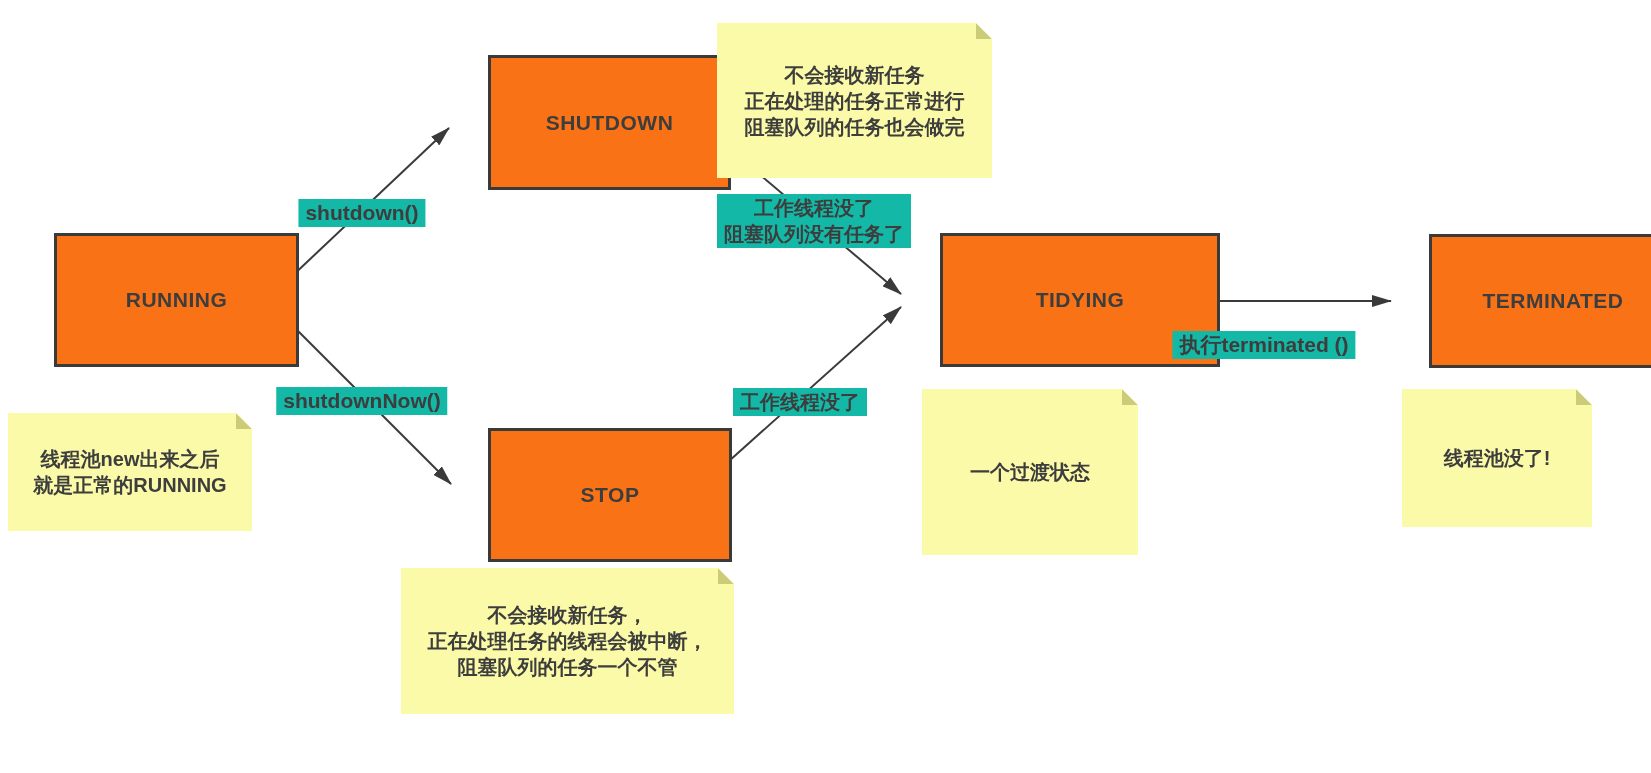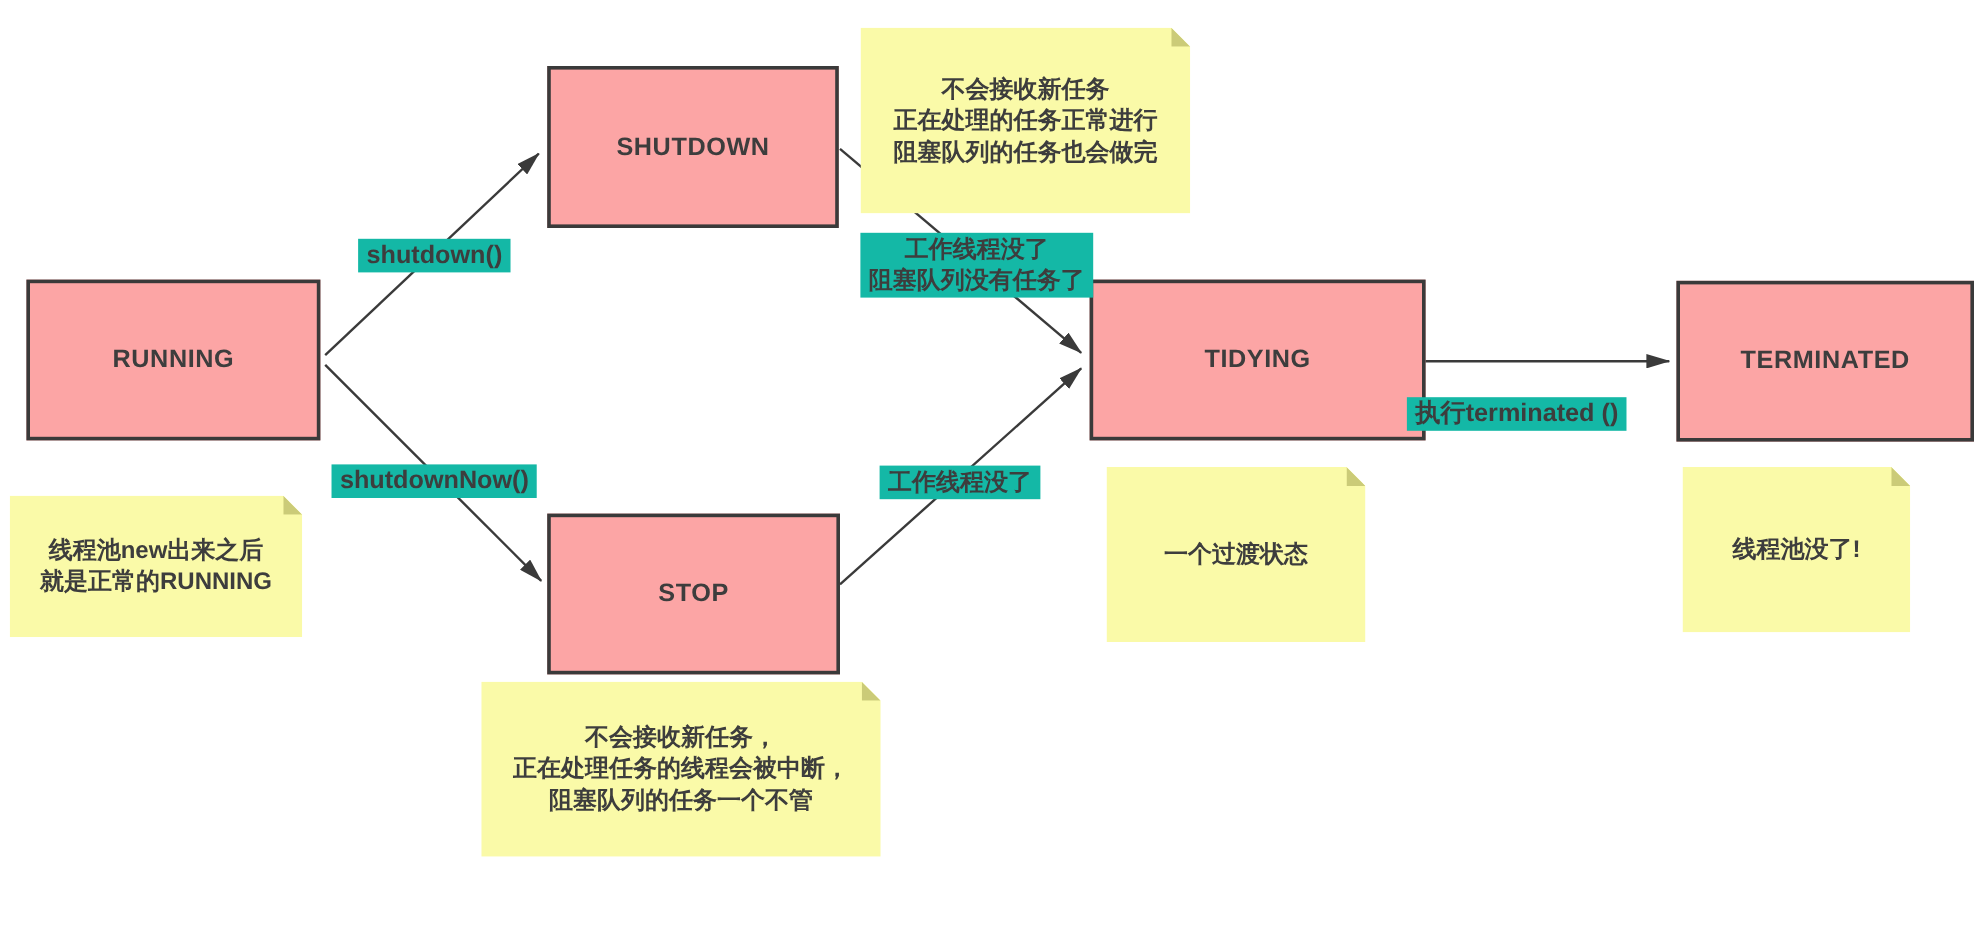--- a/index.html
+++ b/index.html
@@ -13,29 +13,30 @@
     color: #3d3d3d;
   }
   .edges-layer {
     position: absolute;
     left: 0; top: 0;
     z-index: 1;
   }
   .state {
     position: absolute;
     box-sizing: border-box;
-    background: #fca5a5;
+    background: #f97316;
     border: 3px solid #3a3a3a;
     display: flex;
     align-items: center;
     justify-content: center;
     font-weight: bold;
     font-size: 21px;
     letter-spacing: 0.5px;
     z-index: 2;
+    margin-left: 32px;
   }
   .note {
     position: absolute;
     box-sizing: border-box;
     background: #fafaa8;
     display: flex;
     flex-direction: column;
     align-items: center;
     justify-content: center;
     text-align: right;
@@ -122,21 +123,21 @@
     <span>阻塞队列的任务也会做完</span>
   </div>
 
   <div class="note" style="left:401px; top:568px; width:333px; height:146px;">
     <span class="fold"></span>
     <span>不会接收新任务，</span>
     <span>正在处理任务的线程会被中断，</span>
     <span>阻塞队列的任务一个不管</span>
   </div>
 
-  <div class="note" style="left:922px; top:389px; width:216px; height:146px;">
+  <div class="note" style="left:922px; top:389px; width:216px; height:166px;">
     <span class="fold"></span>
     <span>一个过渡状态</span>
   </div>
 
   <div class="note" style="left:1402px; top:389px; width:190px; height:138px;">
     <span class="fold"></span>
     <span>线程池没了!</span>
   </div>
 
 </div>

